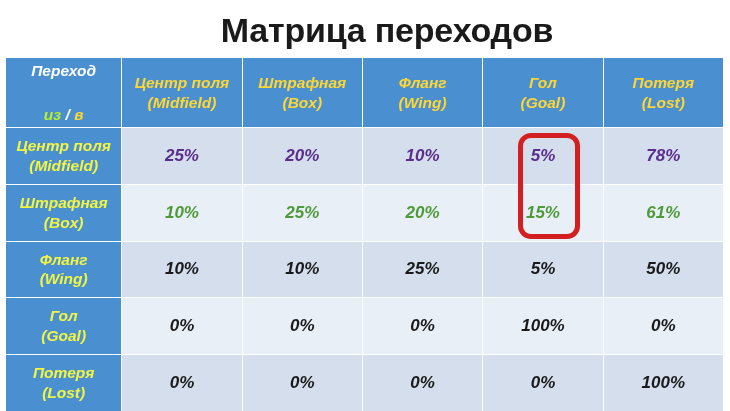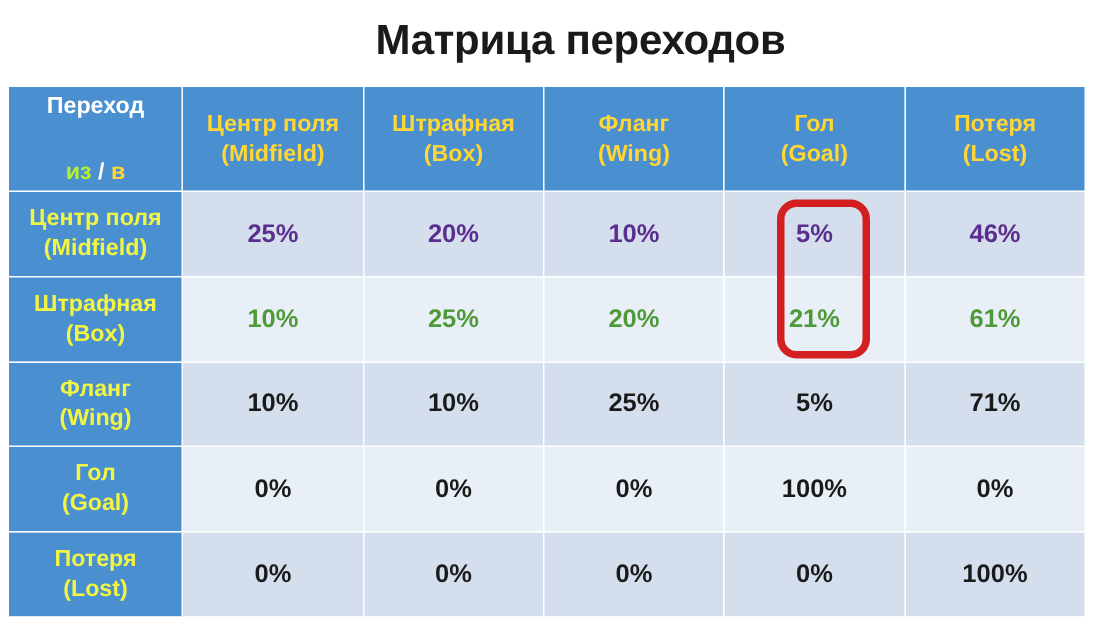--- a/index.html
+++ b/index.html
@@ -10,21 +10,21 @@
   body {
     width: 730px;
     height: 411px;
     overflow: hidden;
     font-family: "Liberation Sans", "DejaVu Sans", sans-serif;
     position: relative;
   }
 
   #page-title {
     text-align: center;
-    font-size: 28px;
+    font-size: 34px;
     font-weight: bold;
     color: #1a1a1a;
     letter-spacing: -0.2px;
     line-height: 1;
     padding-top: 13px;
     padding-bottom: 0;
     margin: 0;
     padding-left: 44px;
   }
 
@@ -34,20 +34,21 @@
     top: 57px;
     width: 719px;
     height: 354px;
   }
 
   table.matrix {
     border-collapse: collapse;
     table-layout: fixed;
     width: 719px;
     height: 354px;
+    font-style: italic;
   }
 
   table.matrix col.rowhead-col { width: 116px; }
   table.matrix col.data-col { width: 120px; }
 
   table.matrix th, table.matrix td {
     border: 1px solid #ffffff;
     padding: 0;
     text-align: center;
     vertical-align: middle;
@@ -164,45 +165,45 @@
 
       <tr class="data-row band-a">
         <td class="row-head">
           <span class="rh-ru">Центр поля</span>
           <span class="rh-en">(Midfield)</span>
         </td>
         <td class="cell v-purple">25%</td>
         <td class="cell v-purple">20%</td>
         <td class="cell v-purple">10%</td>
         <td class="cell v-purple">5%</td>
-        <td class="cell v-purple">46%</td>
+        <td class="cell v-purple">78%</td>
       </tr>
 
       <tr class="data-row band-b">
         <td class="row-head">
           <span class="rh-ru">Штрафная</span>
           <span class="rh-en">(Box)</span>
         </td>
         <td class="cell v-green">10%</td>
         <td class="cell v-green">25%</td>
         <td class="cell v-green">20%</td>
-        <td class="cell v-green">21%</td>
+        <td class="cell v-green">15%</td>
         <td class="cell v-green">61%</td>
       </tr>
 
       <tr class="data-row band-a">
         <td class="row-head">
           <span class="rh-ru">Фланг</span>
           <span class="rh-en">(Wing)</span>
         </td>
         <td class="cell v-black">10%</td>
         <td class="cell v-black">10%</td>
         <td class="cell v-black">25%</td>
         <td class="cell v-black">5%</td>
-        <td class="cell v-black">71%</td>
+        <td class="cell v-black">50%</td>
       </tr>
 
       <tr class="data-row band-b">
         <td class="row-head">
           <span class="rh-ru">Гол</span>
           <span class="rh-en">(Goal)</span>
         </td>
         <td class="cell v-black">0%</td>
         <td class="cell v-black">0%</td>
         <td class="cell v-black">0%</td>

